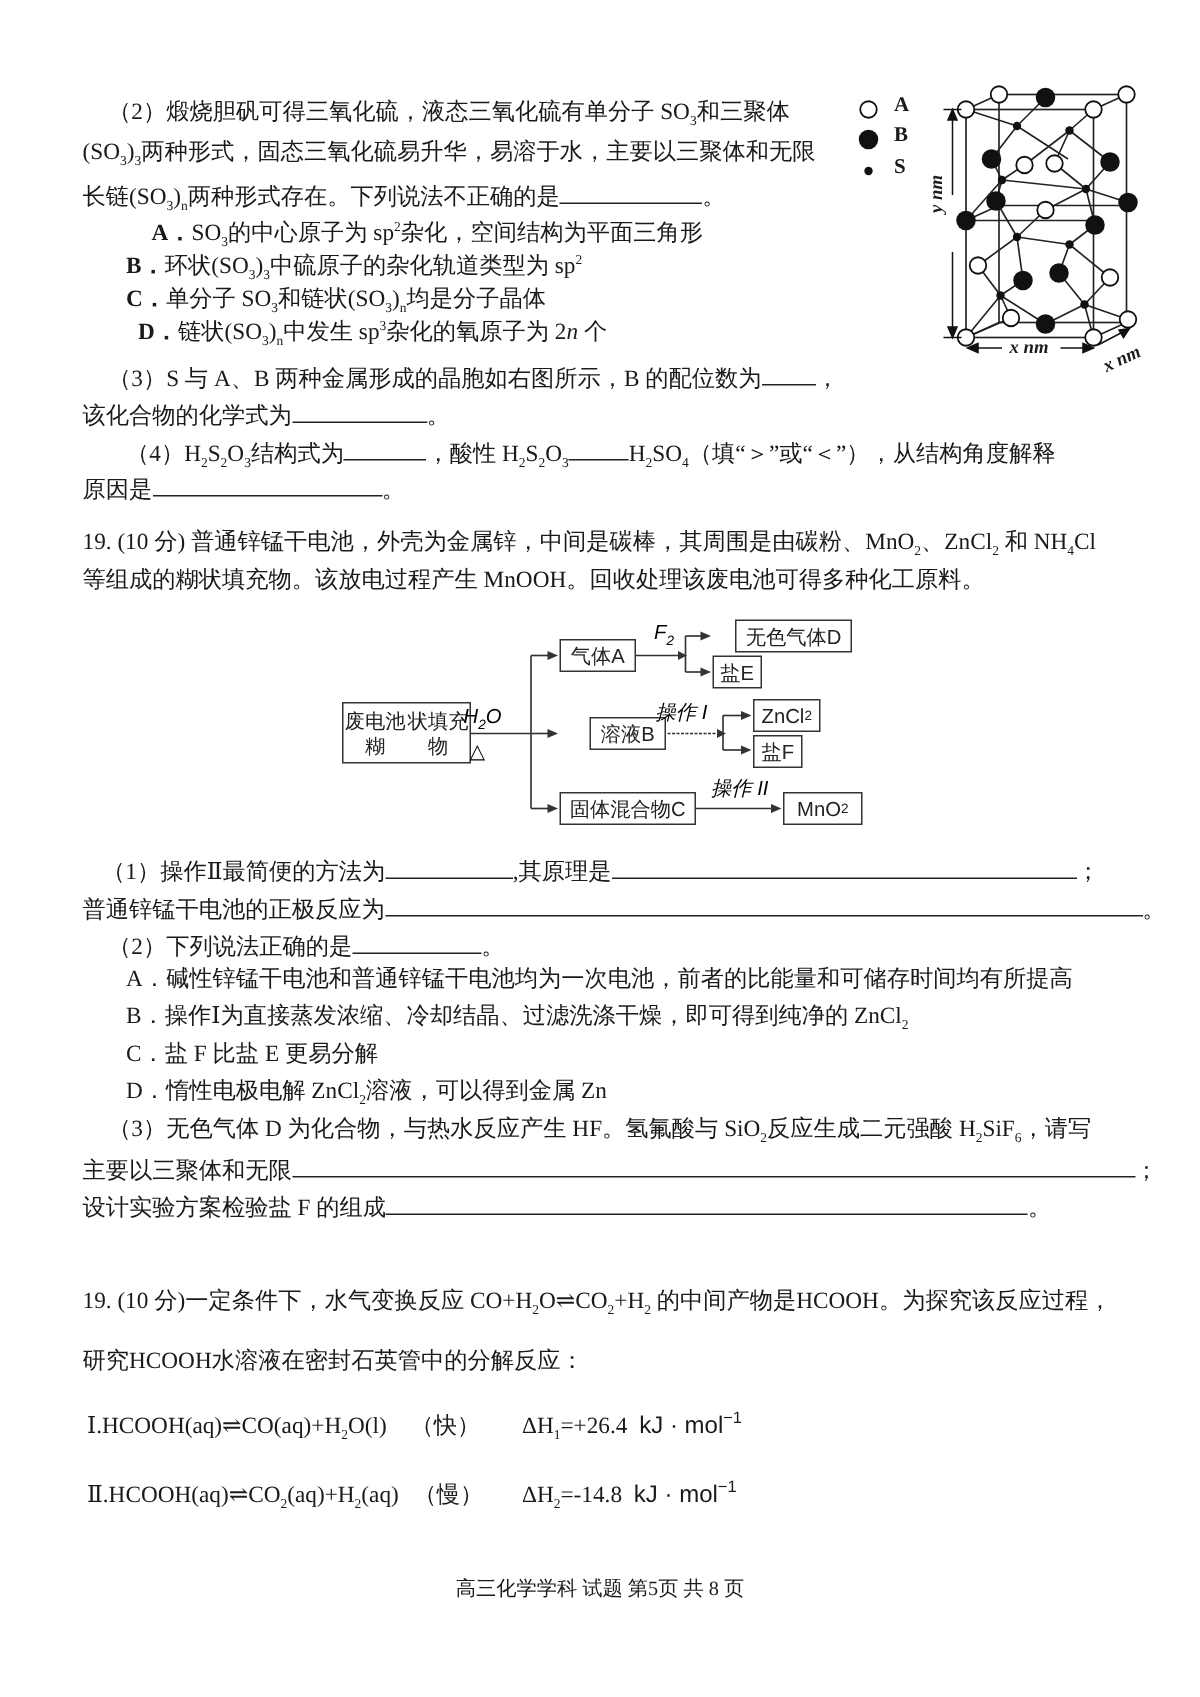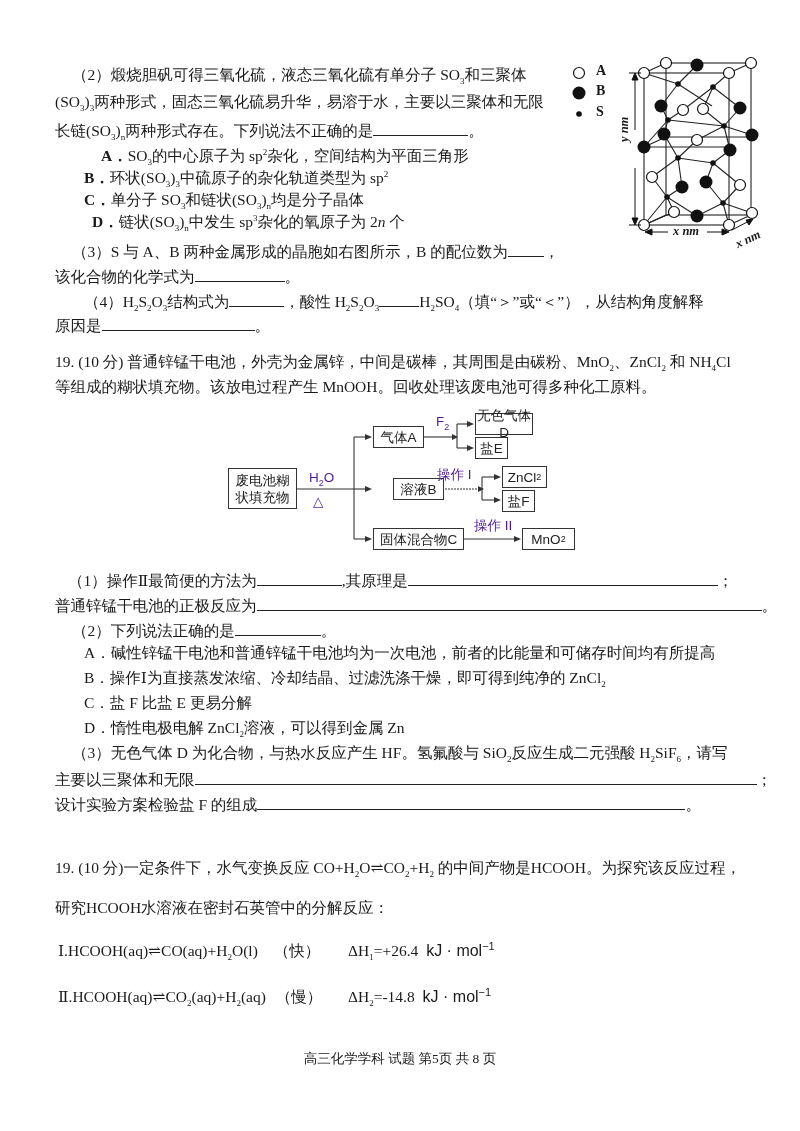--- a/index.html
+++ b/index.html
@@ -6,21 +6,21 @@
     body { width: 800px; height: 1131px; position: relative; overflow: hidden;
       font-family: "Liberation Serif", "DejaVu Serif", serif; color: #1a1a1a; font-size: 15.5px; }
     .line { position: absolute; white-space: nowrap; line-height: 20px; }
     .blank { display: inline-block; border-bottom: 1px solid #222; height: 16px; vertical-align: baseline; }
     sub, sup { font-size: 9px; line-height: 0; }
     .bold { font-weight: bold; }
     .sans { font-family: "Liberation Sans", "DejaVu Sans", sans-serif; }
     .fc-box { position: absolute; border: 1.3px solid #333; background: #fff;
       font-family: "Liberation Sans", "DejaVu Sans", sans-serif; font-size: 13.5px; color: #222;
       display: flex; align-items: center; justify-content: center; box-sizing: border-box; line-height: 17px; text-align: center; }
-    .fc-label { position: absolute; font-family: "Liberation Sans", "DejaVu Sans", sans-serif; font-size: 13.5px; color: #4c1d95; white-space: nowrap; }
+    .fc-label { position: absolute; font-family: "Liberation Sans", "DejaVu Sans", sans-serif; font-size: 13.5px; color: #000000; white-space: nowrap; font-style: italic; }
     svg.abs { position: absolute; left: 0; top: 0; }
     .footer { position: absolute; top: 1050px; left: 0; width: 800px; text-align: center; font-size: 13.5px; }
     .legend-txt { position: absolute; font-weight: bold; font-size: 14px; font-family: "Liberation Serif", serif; }
     .axis-lbl { position: absolute; font-style: italic; font-weight: bold; font-size: 12.5px; white-space: nowrap; }
   </style>
 </head>
 <body>
 
 <div class="line" style="top:65px;left:72px;">
   <span>（2）煅烧胆矾可得三氧化硫，液态三氧化硫有单分子 SO</span><sub>3</sub><span>和三聚体</span>
@@ -210,39 +210,39 @@
       <polygon points="458,437 452,434 452,440"></polygon>
       <polygon points="474,424 467,421 467,427"></polygon>
       <polygon points="474,448 467,445 467,451"></polygon>
       <polygon points="484,489 478,486 478,492"></polygon>
       <polygon points="501,477 494,474 494,480"></polygon>
       <polygon points="501,500 494,497 494,503"></polygon>
       <polygon points="521,539 514,536 514,542"></polygon>
     </g>
   </svg>
 
-  <div class="fc-box" style="left:228px;top:468px;width:69px;height:41px;flex-direction:column;">
+  <div class="fc-box" style="left:228px;top:468px;width:86px;height:41px;">
     <span>废电池糊</span>
     <span>状填充物</span>
   </div>
   <div class="fc-label" style="left:309px;top:470px;"><span>H</span><sub>2</sub><span>O</span></div>
   <div class="fc-label" style="left:313px;top:493px;">△</div>
 
   <div class="fc-box" style="left:373px;top:426px;width:51px;height:22px;">
       <span>气体A</span>
     </div>
   <div class="fc-box" style="left:373px;top:478px;width:51px;height:22px;margin-left:20px;">
       <span>溶液B</span>
     </div>
   <div class="fc-box" style="left:373px;top:528px;width:91px;height:22px;">
       <span>固体混合物C</span>
     </div>
 
   <div class="fc-label" style="left:436px;top:414px;"><span>F</span><sub>2</sub></div>
-  <div class="fc-box" style="left:475px;top:413px;width:58px;height:22px;">
+  <div class="fc-box" style="left:490px;top:413px;width:78px;height:22px;">
       <span>无色气体D</span>
     </div>
   <div class="fc-box" style="left:475px;top:437px;width:33px;height:22px;">
       <span>盐E</span>
     </div>
 
   <div class="fc-label" style="left:437px;top:466px;">操作 I</div>
   <div class="fc-box" style="left:502px;top:466px;width:45px;height:22px;">
       <span>ZnCl</span>
       <sub>2</sub>

